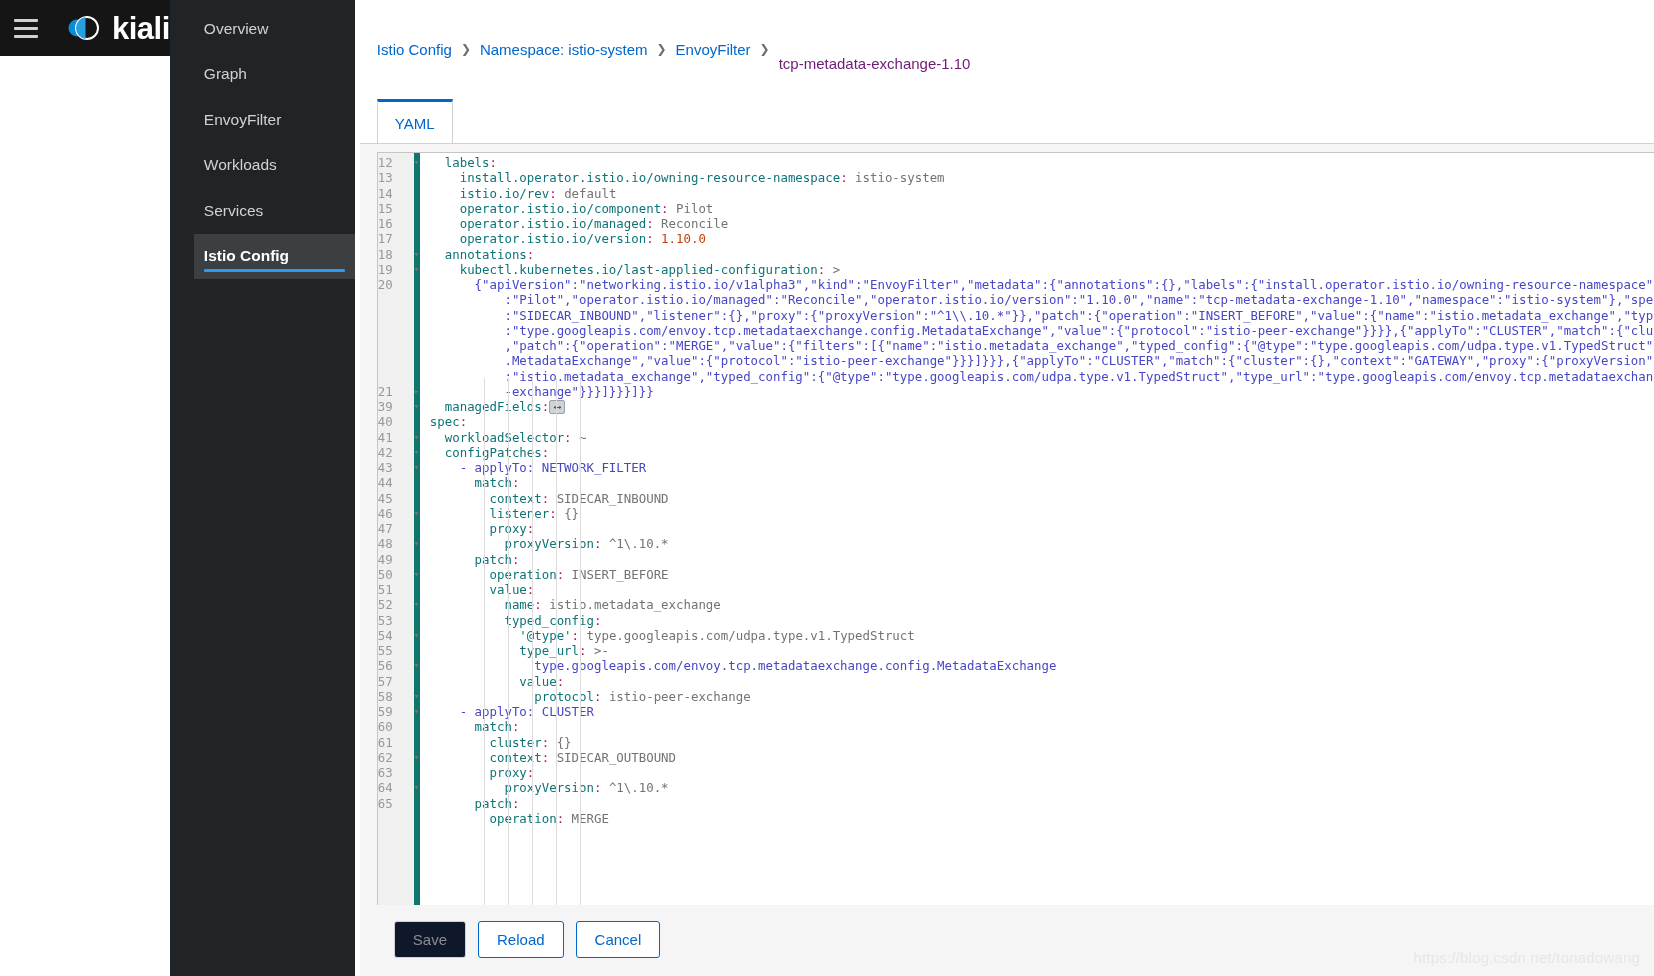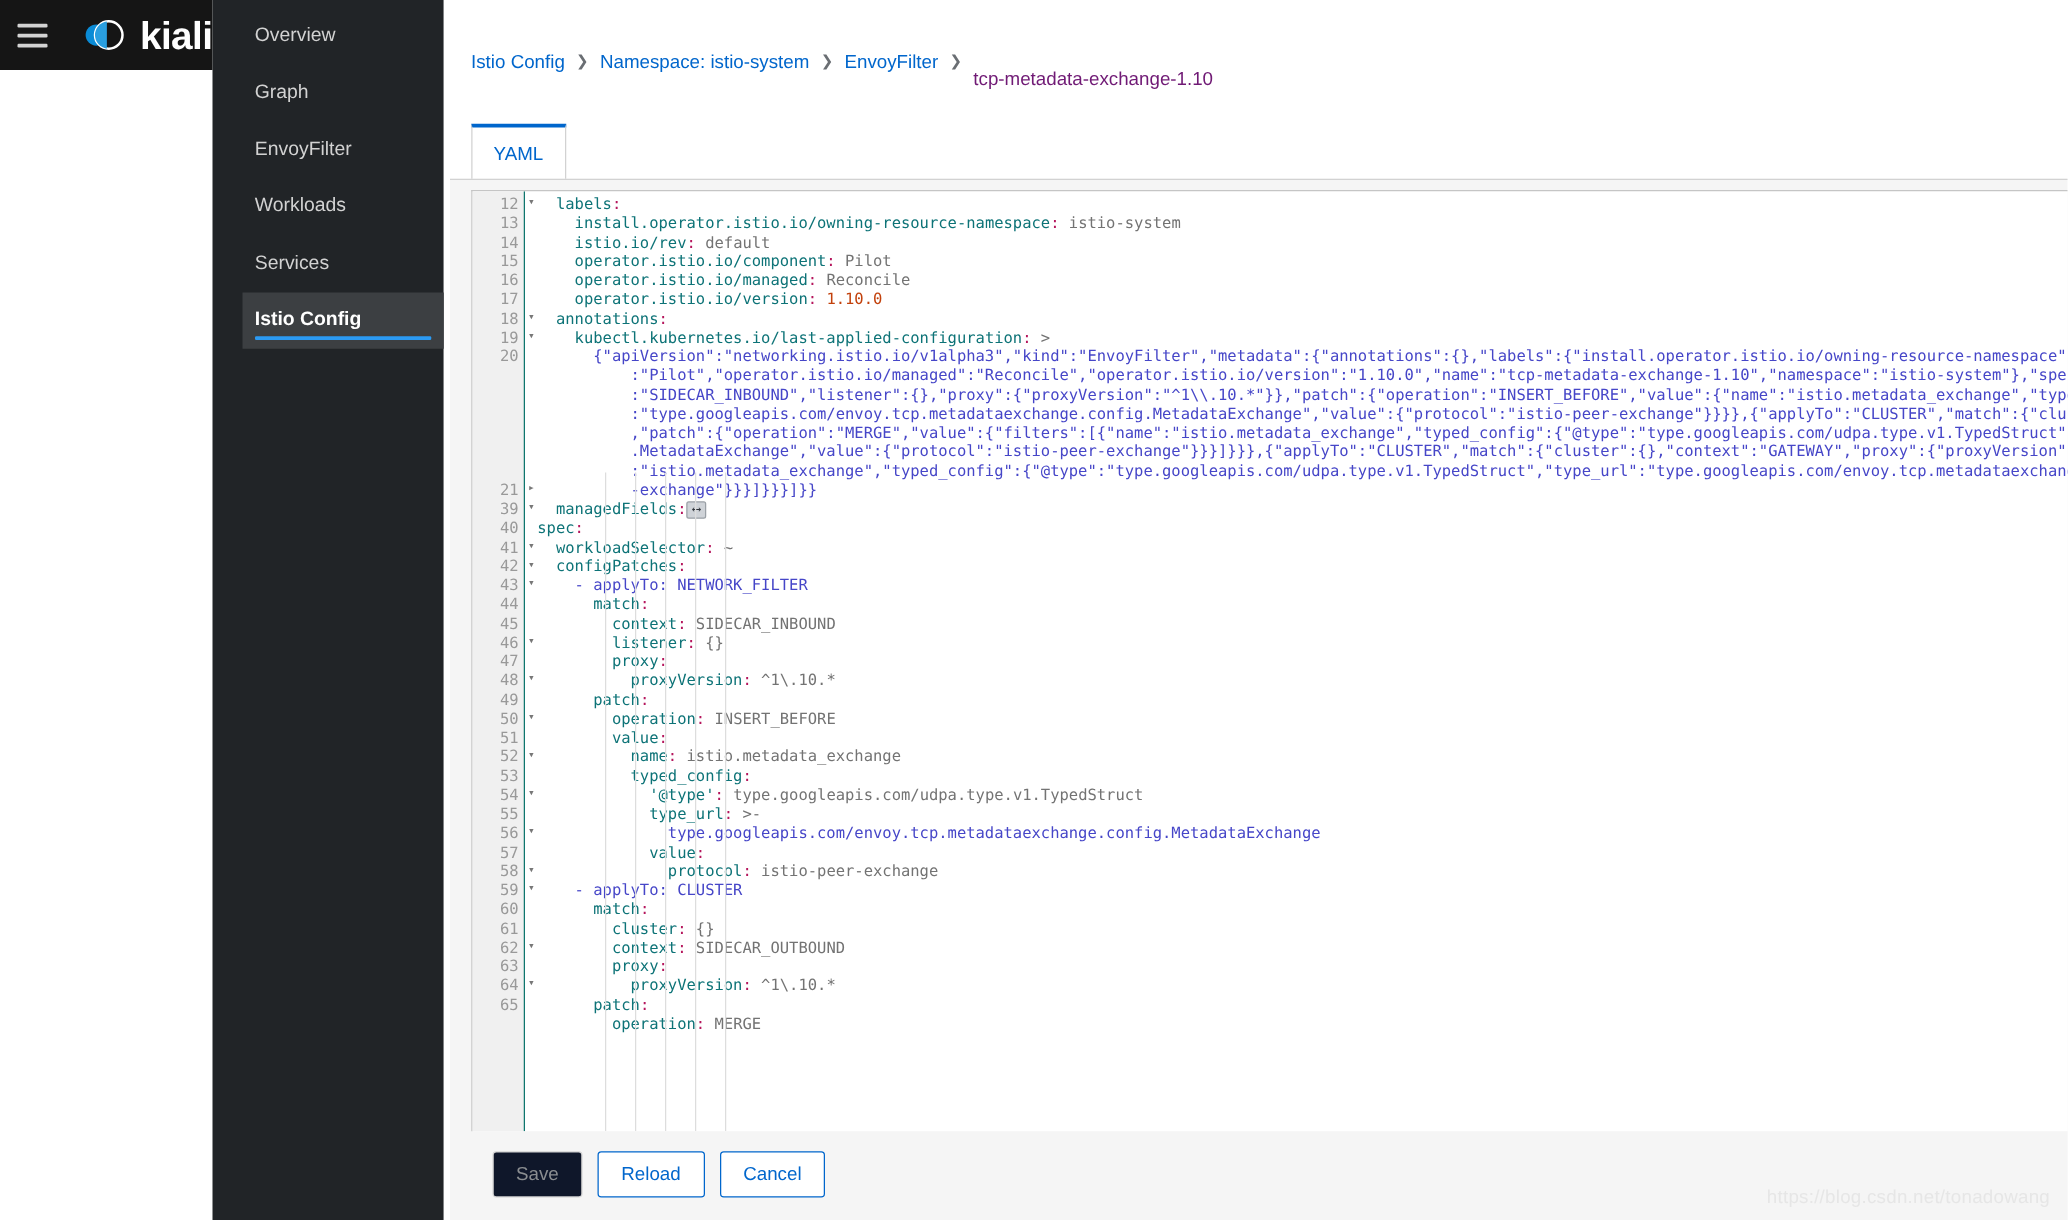--- a/index.html
+++ b/index.html
@@ -61,22 +61,22 @@
     background: #f5f5f5; border-top: 1px solid #d2d2d2;
     padding: 8px 0 0 17px; display: flex; flex-direction: column;
   }
   .editor {
     position: relative; flex: 1; min-height: 0;
     background: #fff; border: 1px solid #c5c5c5; border-bottom: none;
     overflow: hidden; display: flex;
     font-family: "DejaVu Sans Mono", monospace; font-size: 12.4px; line-height: 15.25px;
   }
   .gutter {
-    flex: 0 0 42px; background: #f0f0f0; border-right: 1px solid #0f766e;
-    padding-top: 2px; color: #999; text-align: right; user-select: none;
+    flex: 0 0 42px; background: #f0f0f0; border-right: 6px solid #0f766e;
+    padding-top: 2px; color: #999; user-select: none;
   }
   .gutter .ln { height: 15.25px; padding-right: 4px; position: relative; white-space: nowrap; }
   .gutter .ln .fold {
     position: absolute; right: -9px; top: 0; width: 9px; color: #777; font-size: 9px; line-height: 15.25px;
   }
   .code {
     flex: 1; padding: 2px 0 0 10px; overflow: hidden; white-space: pre;
     color: #151515; position: relative;
   }
   .code .row { height: 15.25px; white-space: pre; }

